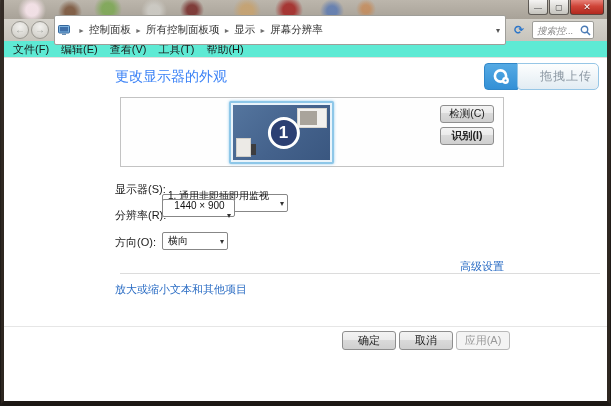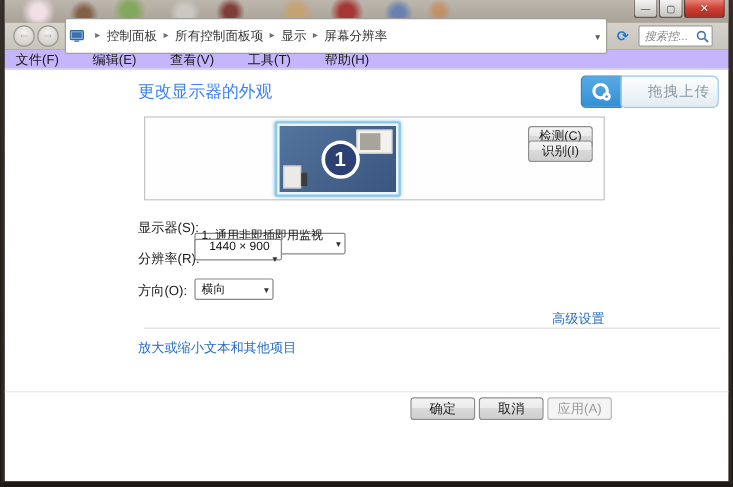--- a/index.html
+++ b/index.html
@@ -80,23 +80,23 @@
     display:flex; align-items:center; padding:0 2px 0 4px;justify-content:space-between;
   }
   .searchbox input {
     border:none; outline:none; width:100%; font-size:9.5px;
     font-style:italic; color:#8a8a8a; background:transparent;
     font-family:inherit;
   }
   .searchbox input::placeholder { color:#8a8a8a; font-style:italic; }
   
   .menubar {
-    height:17px; flex:0 0 auto; background:#c4b5fd;
+    height:17px; flex:0 0 auto; background:#5eead4;
     border-bottom:1px solid #e2e1de;
-    display:flex; align-items:center; gap:28px; padding-left:9px;
+    display:flex; align-items:center; gap:12px; padding-left:9px;
     font-size:11px; color:#1a1a1a;
   }
   .menu-item { cursor:default; }
   
   .content { flex:1 1 auto; background:#fff; position:relative; }
   .heading {
     position:absolute; left:111px; top:10px;
     font-size:14px; color:#3b82f6;
   }
   .preview-box {
@@ -137,21 +137,21 @@
     background:#3d3d3f;
   }
   .btn {
     background:linear-gradient(#f3f3f3,#ebebeb 45%,#dadada 46%,#cfcfcf);
     border:1px solid #8e8e8e; border-radius:3px;
     font-size:10.5px; color:#222; text-align:center;
     font-family:inherit; cursor:pointer;
   }
   .preview-btn { position:absolute; right:9px; width:54px; height:18px; }
   .btn-detect { top:7px; }
-  .btn-identify { top:19px; }
+  .btn-identify { top:29px;font-weight:bold; }
   .field-label { position:absolute; left:111px; font-size:11px; color:#1a1a1a; }
   .combo {
     position:absolute; left:158px; height:18px; background:#fff;
     border:1px solid #878787; border-radius:2px;
     display:flex; align-items:center; padding:0 3px 0 5px;
     font-size:10px; color:#111; cursor:default;
   }
   .combo .arrow { margin-left:auto; padding-left:4px; font-size:8px; color:#333; }
   .lbl-1 { top:124px; } .combo-1 { top:136px; width:126px; }
   .lbl-2 { top:150px; } .combo-2 { top:141px; width:73px;flex-direction:column; }

